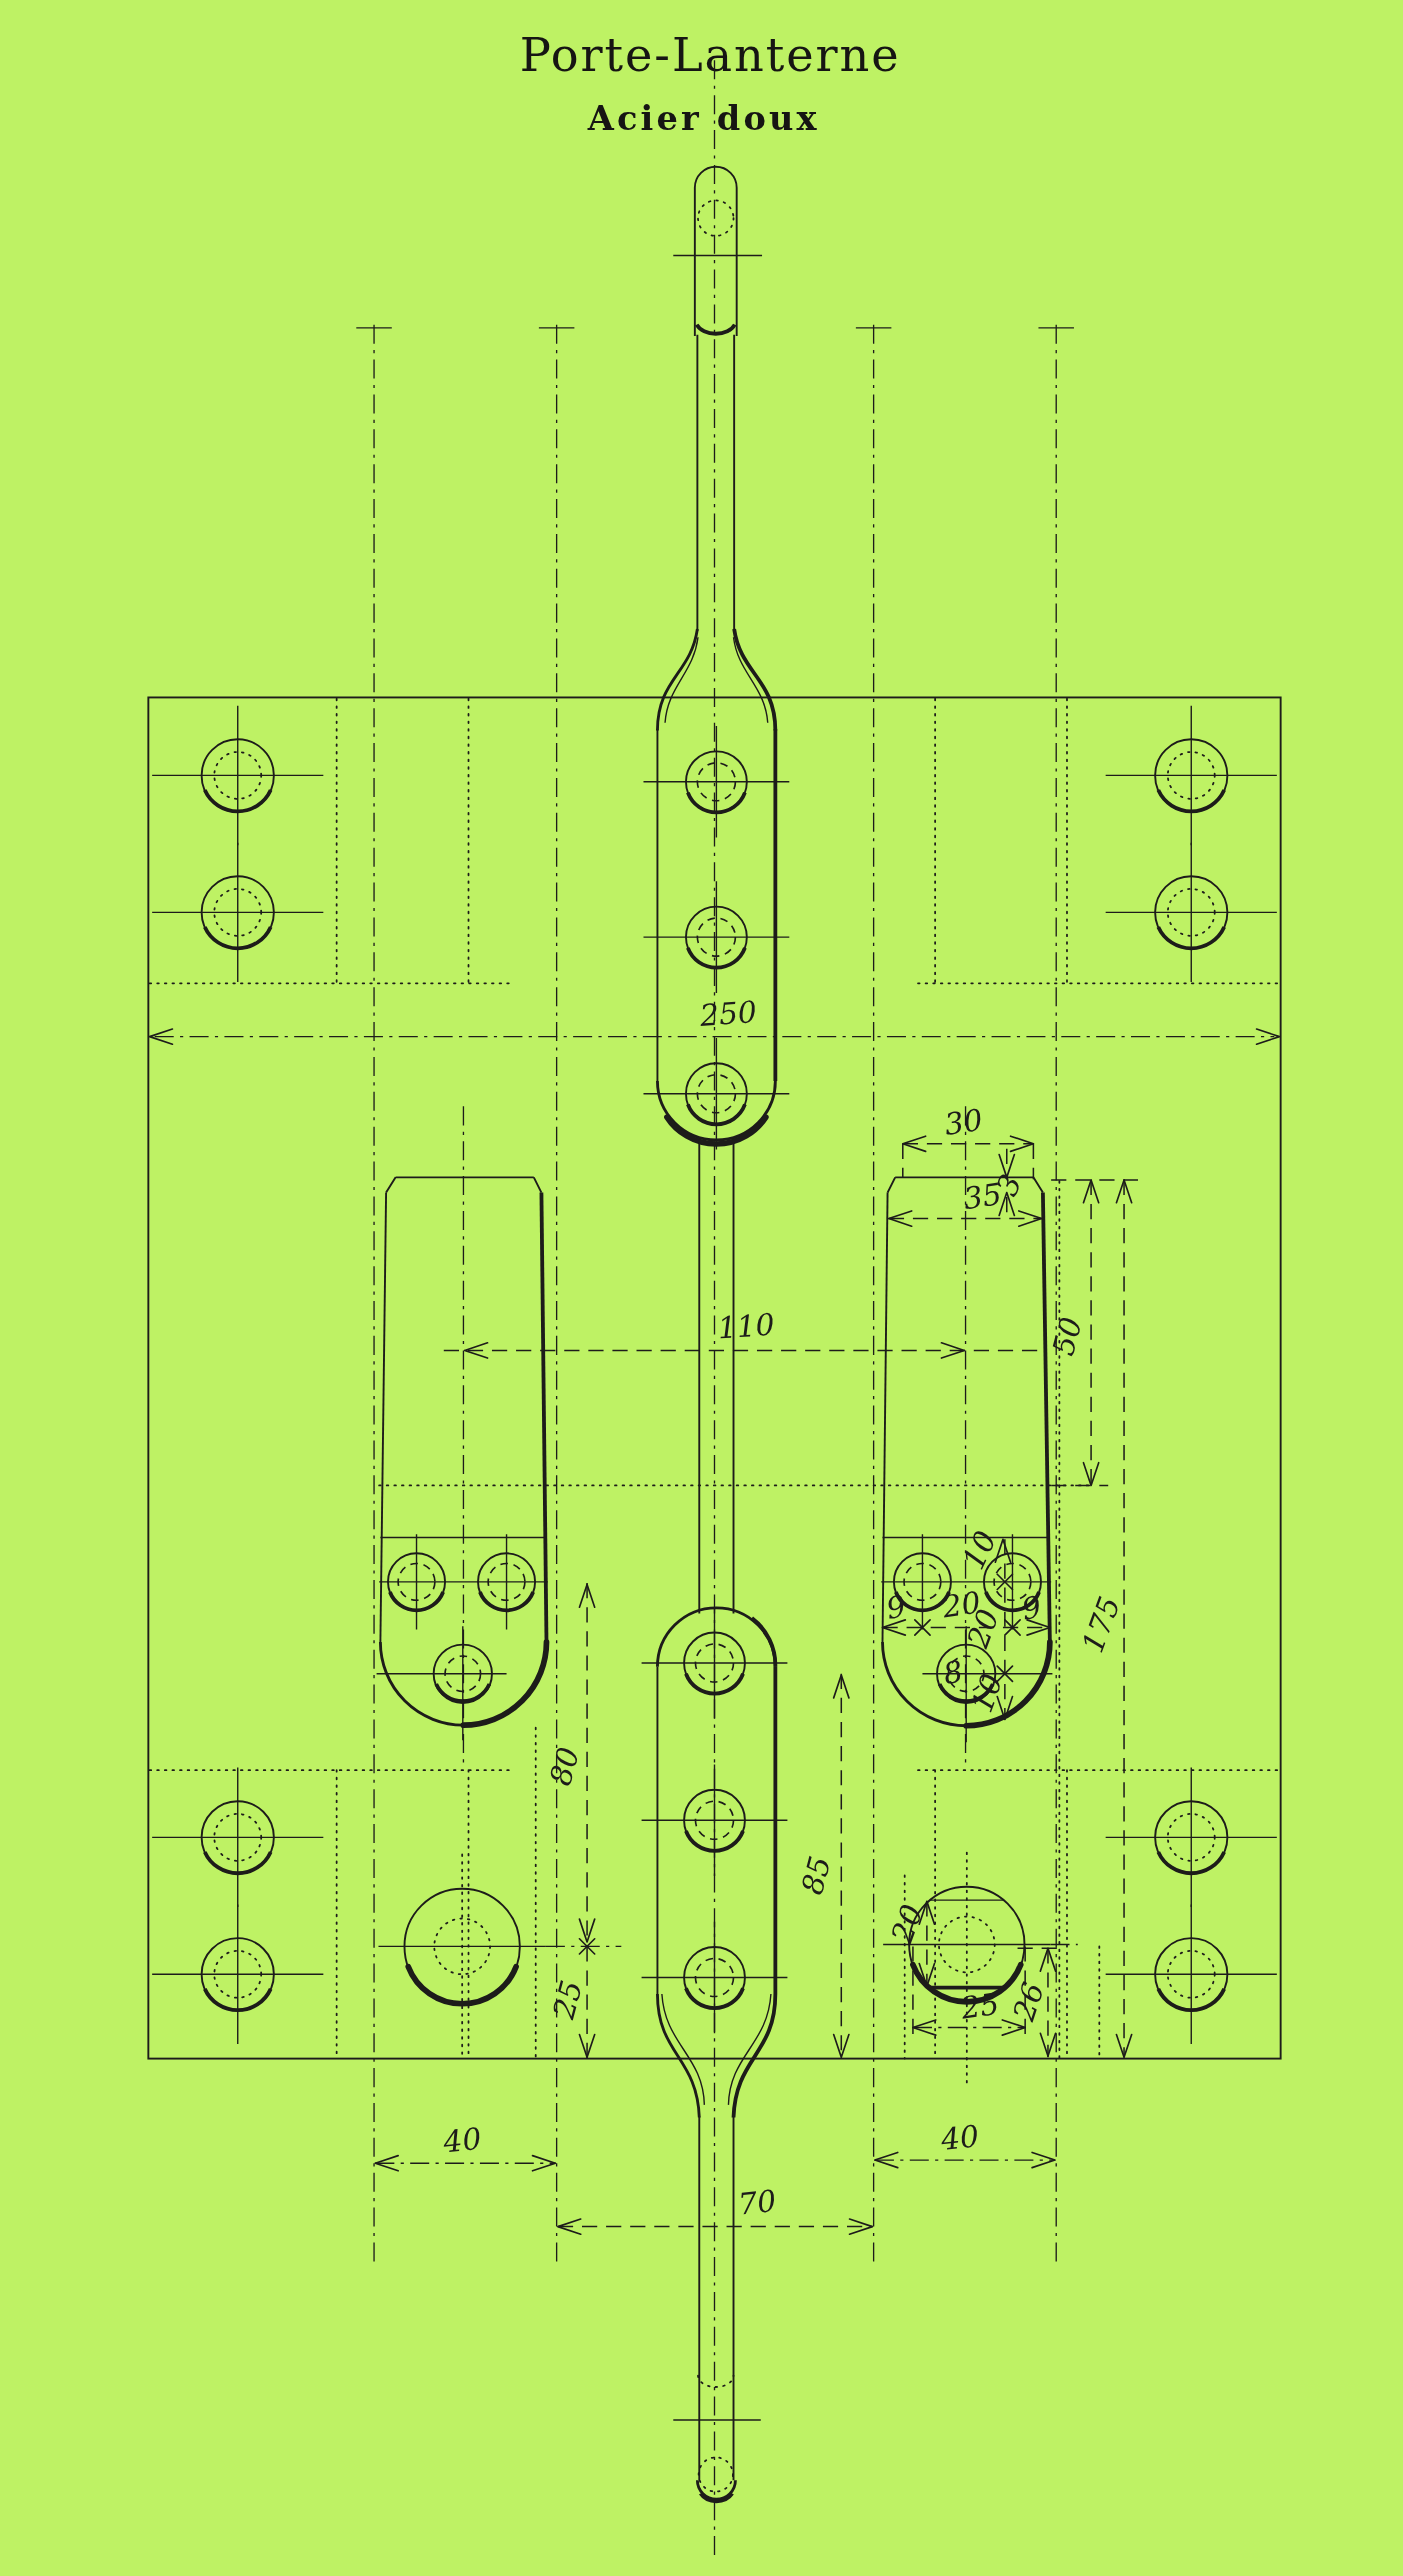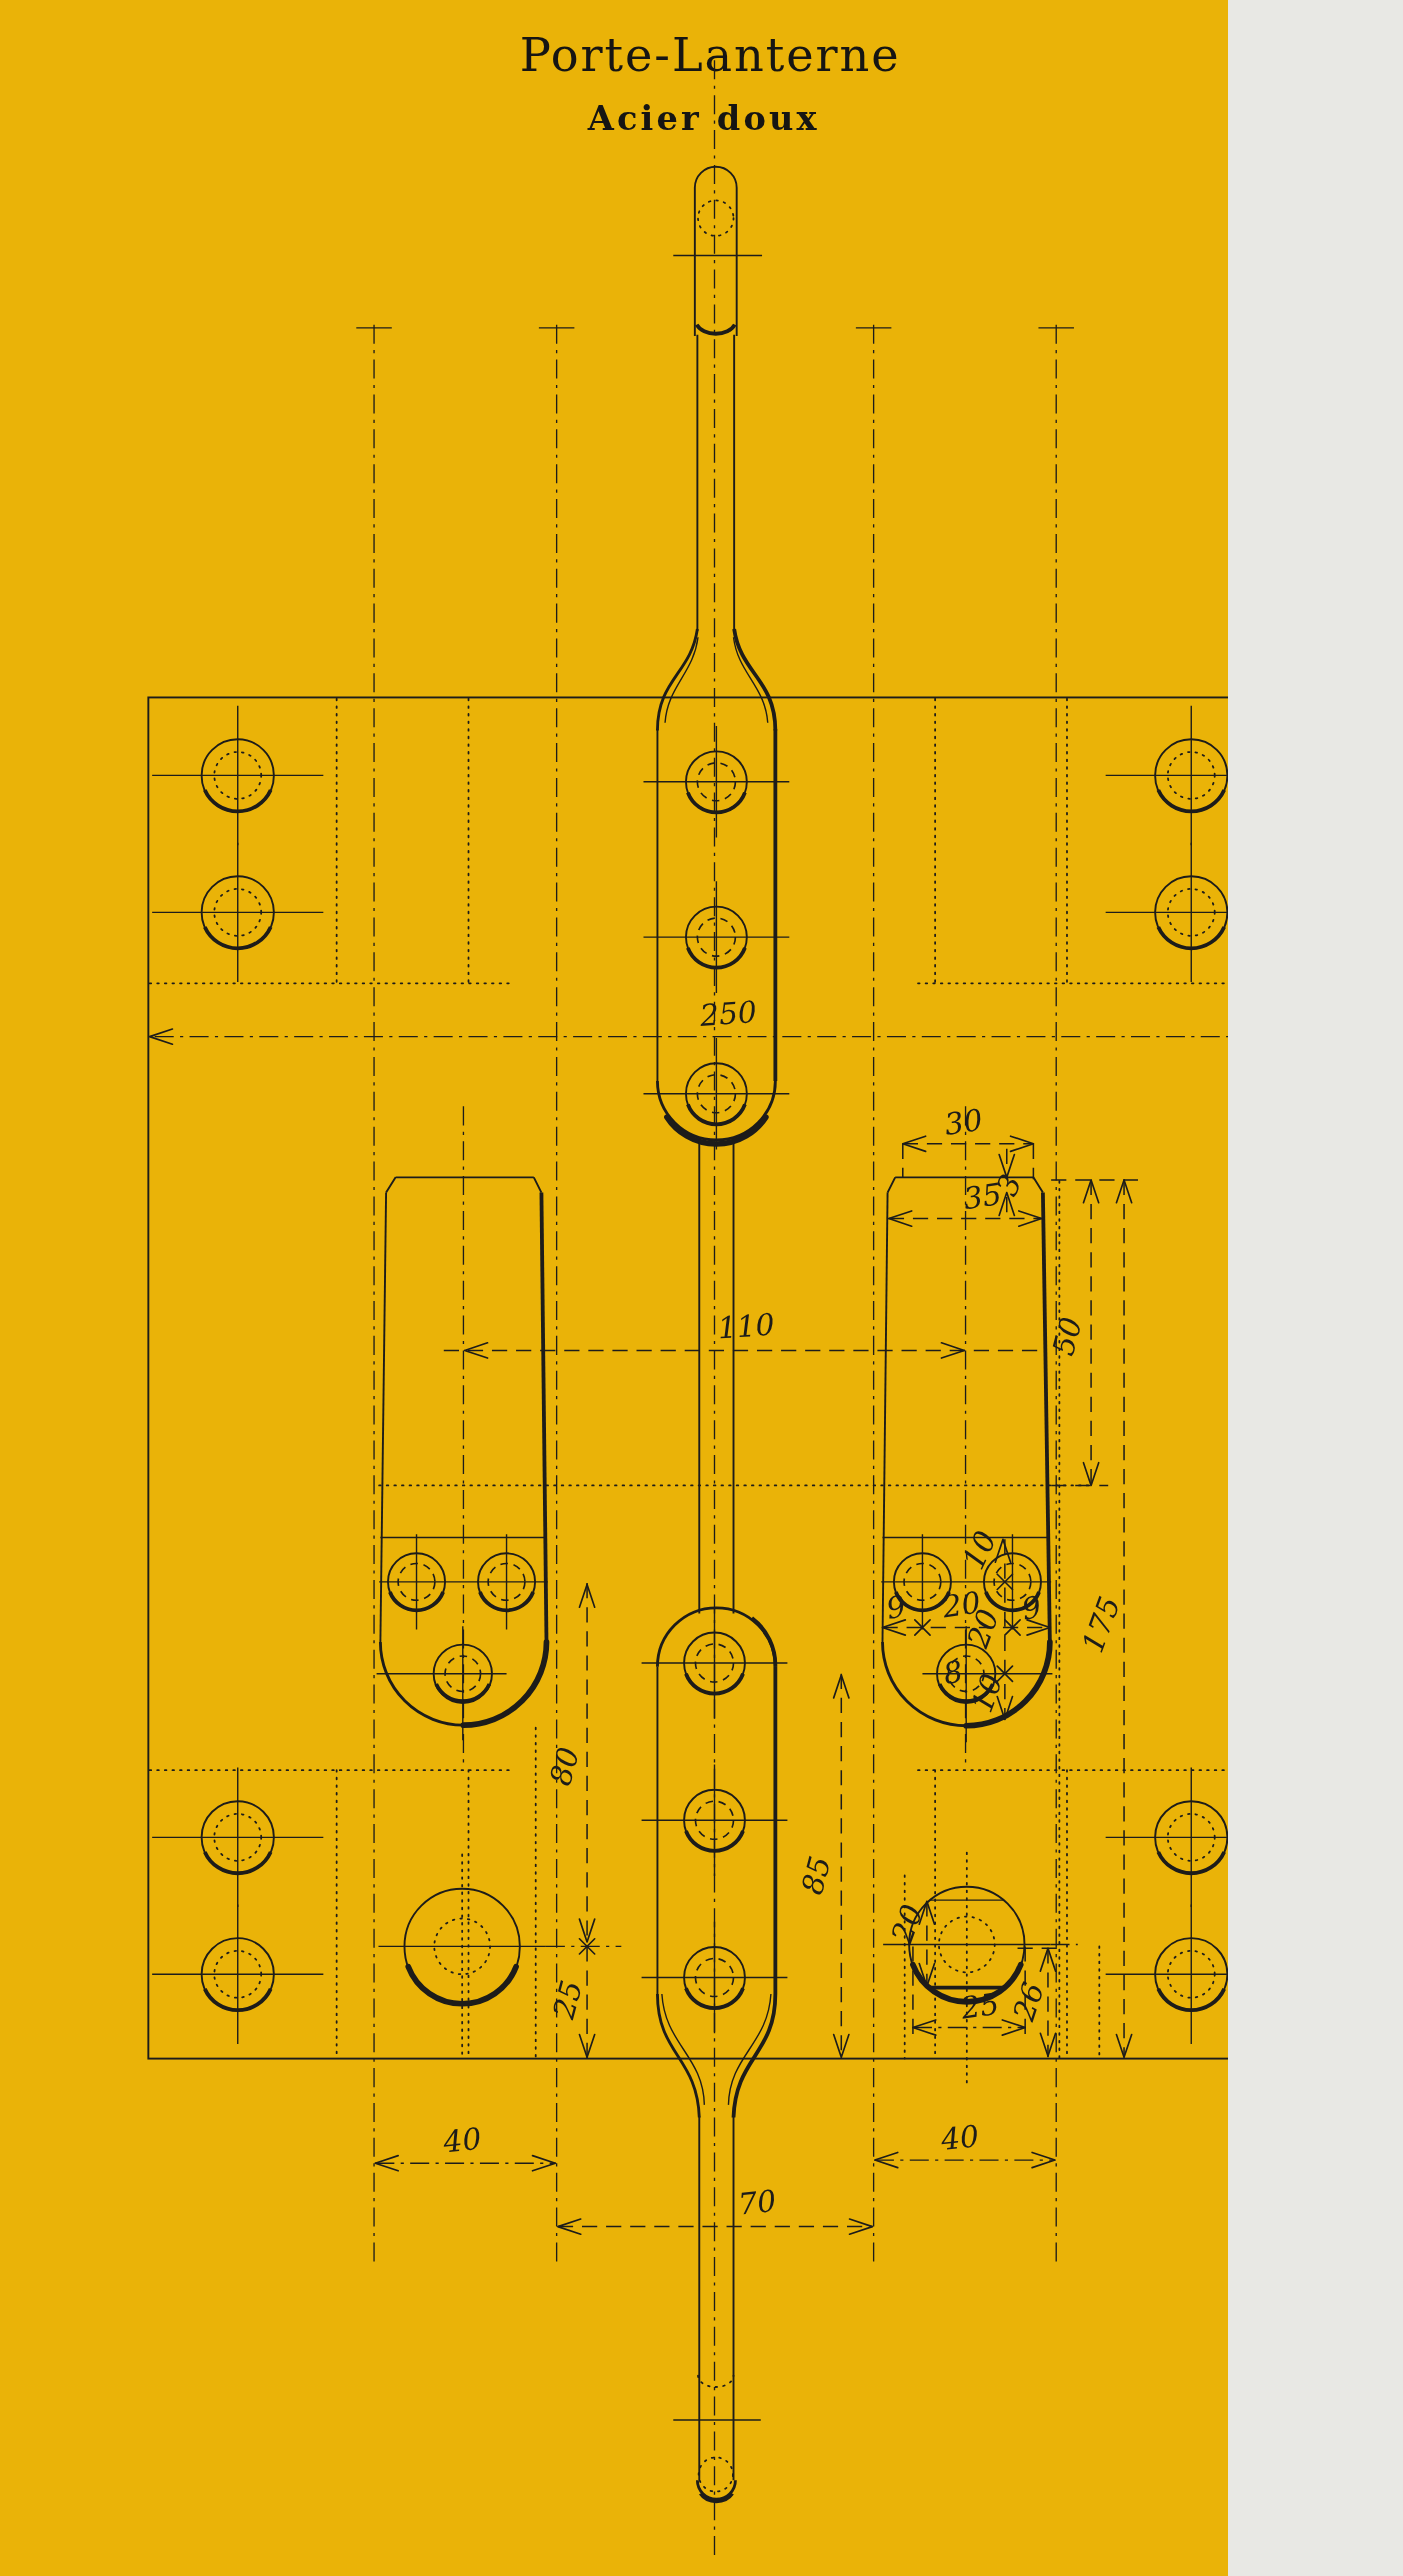--- a/index.html
+++ b/index.html
@@ -1,16 +1,16 @@
 <!DOCTYPE html>
 <html style="font-size:10px"><head>
 <meta charset="utf-8">
 <style>
   html,body{margin:0;padding:0;background:#e8e8e4;}
-  #page{position:relative;width:1228px;height:2576px;background:#eab308;overflow:hidden;}
+  #page{position:relative;width:1403px;height:2576px;background:#bef264;overflow:hidden;}
   svg{position:absolute;inset:0;}
   
   .ol   {fill:none;stroke:#1d1c1a;stroke-width:3;}
   .ol4  {fill:none;stroke:#1d1c1a;stroke-width:4.5;}
   .hv   {fill:none;stroke:#1d1c1a;stroke-width:9;stroke-linecap:round;}
   .hv6  {fill:none;stroke:#1d1c1a;stroke-width:6;}
   .thin {fill:none;stroke:#1d1c1a;stroke-width:2.2;}
   .cl   {fill:none;stroke:#1d1c1a;stroke-width:2.1;stroke-dasharray:30 10 5 10;}
   .dash {fill:none;stroke:#1d1c1a;stroke-width:2.4;stroke-dasharray:24 14;}
   .hdash{fill:none;stroke:#1d1c1a;stroke-width:2.6;stroke-dasharray:12 9;}

